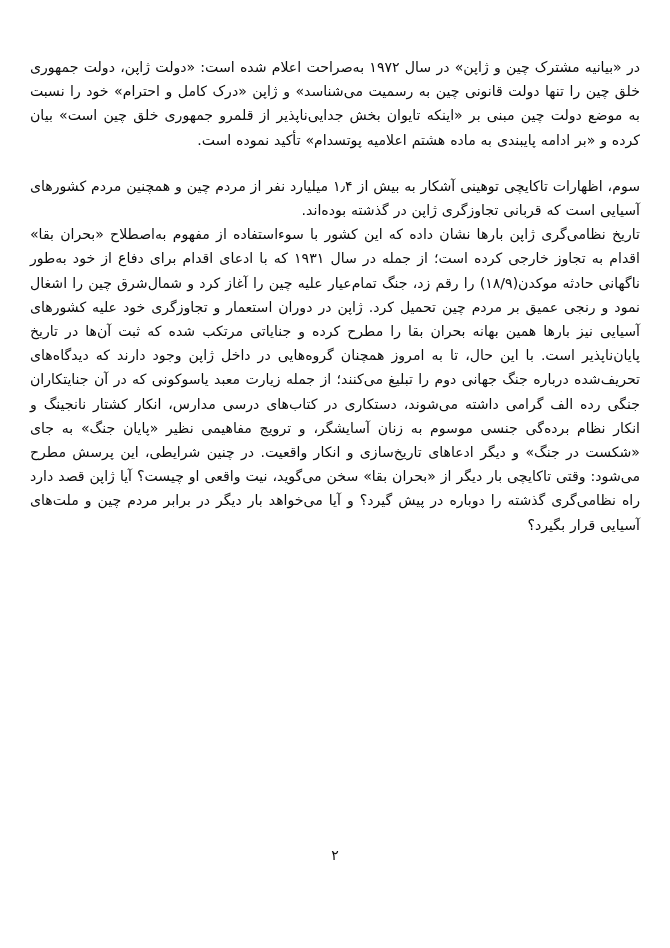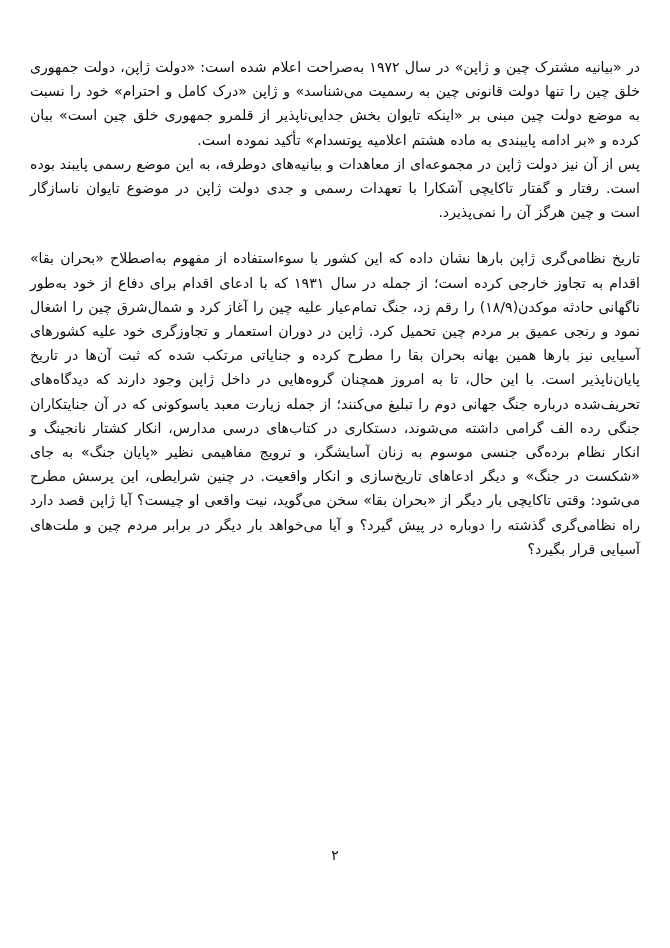--- a/index.html
+++ b/index.html
@@ -76,26 +76,26 @@
 </head>
 <body>
 
 <div class="page">
 
   <div class="page-body">
     <div class="doc-text">
 
       <div>
         <p class="para para-indent">در «بیانیه مشترک چین و ژاپن» در سال ۱۹۷۲ به‌صراحت اعلام شده است: «دولت ژاپن، دولت جمهوری خلق چین را تنها دولت قانونی چین به رسمیت می‌شناسد» و ژاپن «درک کامل و احترام» خود را نسبت به موضع دولت چین مبنی بر «اینکه تایوان بخش جدایی‌ناپذیر از قلمرو جمهوری خلق چین است» بیان کرده و «بر ادامه پایبندی به ماده هشتم اعلامیه پوتسدام» تأکید نموده است.</p>
-        <p class="para para-indent">پس از آن نیز دولت ژاپن در مجموعه‌ای از معاهدات و بیانیه‌های دوطرفه، به این موضع رسمی پایبند بوده است. رفتار و گفتار تاکایچی آشکارا با تعهدات رسمی و جدی دولت ژاپن در موضوع تایوان ناسازگار است و چین هرگز آن را نمی‌پذیرد.</p>
       </div>
 
       <div class="block-gap"></div>
 
       <div>
+        <p class="para">سوم، اظهارات تاکایچی توهینی آشکار به بیش از ۱٫۴ میلیارد نفر از مردم چین و همچنین مردم کشورهای آسیایی است که قربانی تجاوزگری ژاپن در گذشته بوده‌اند.</p>
         <p class="para para-indent">تاریخ نظامی‌گری ژاپن بارها نشان داده که این کشور با سوءاستفاده از مفهوم به‌اصطلاح «بحران بقا» اقدام به تجاوز خارجی کرده است؛ از جمله در سال ۱۹۳۱ که با ادعای اقدام برای دفاع از خود به‌طور ناگهانی حادثه موکدن(۱۸/۹) را رقم زد، جنگ تمام‌عیار علیه چین را آغاز کرد و شمال‌شرق چین را اشغال نمود و رنجی عمیق بر مردم چین تحمیل کرد. ژاپن در دوران استعمار و تجاوزگری خود علیه کشورهای آسیایی نیز بارها همین بهانه بحران بقا را مطرح کرده و جنایاتی مرتکب شده که ثبت آن‌ها در تاریخ پایان‌ناپذیر است. با این حال، تا به امروز همچنان گروه‌هایی در داخل ژاپن وجود دارند که دیدگاه‌های تحریف‌شده درباره جنگ جهانی دوم را تبلیغ می‌کنند؛ از جمله زیارت معبد یاسوکونی که در آن جنایتکاران جنگی رده الف گرامی داشته می‌شوند، دستکاری در کتاب‌های درسی مدارس، انکار کشتار نانجینگ و انکار نظام برده‌گی جنسی موسوم به زنان آسایشگر، و ترویج مفاهیمی نظیر «پایان جنگ» به جای «شکست در جنگ» و دیگر ادعاهای تاریخ‌سازی و انکار واقعیت. در چنین شرایطی، این پرسش مطرح می‌شود: وقتی تاکایچی بار دیگر از «بحران بقا» سخن می‌گوید، نیت واقعی او چیست؟ آیا ژاپن قصد دارد راه نظامی‌گری گذشته را دوباره در پیش گیرد؟ و آیا می‌خواهد بار دیگر در برابر مردم چین و ملت‌های آسیایی قرار بگیرد؟</p>
       </div>
 
     </div>
   </div>
 
   <div class="page-number-wrap">
     <span class="page-number">۲</span>
   </div>
 

